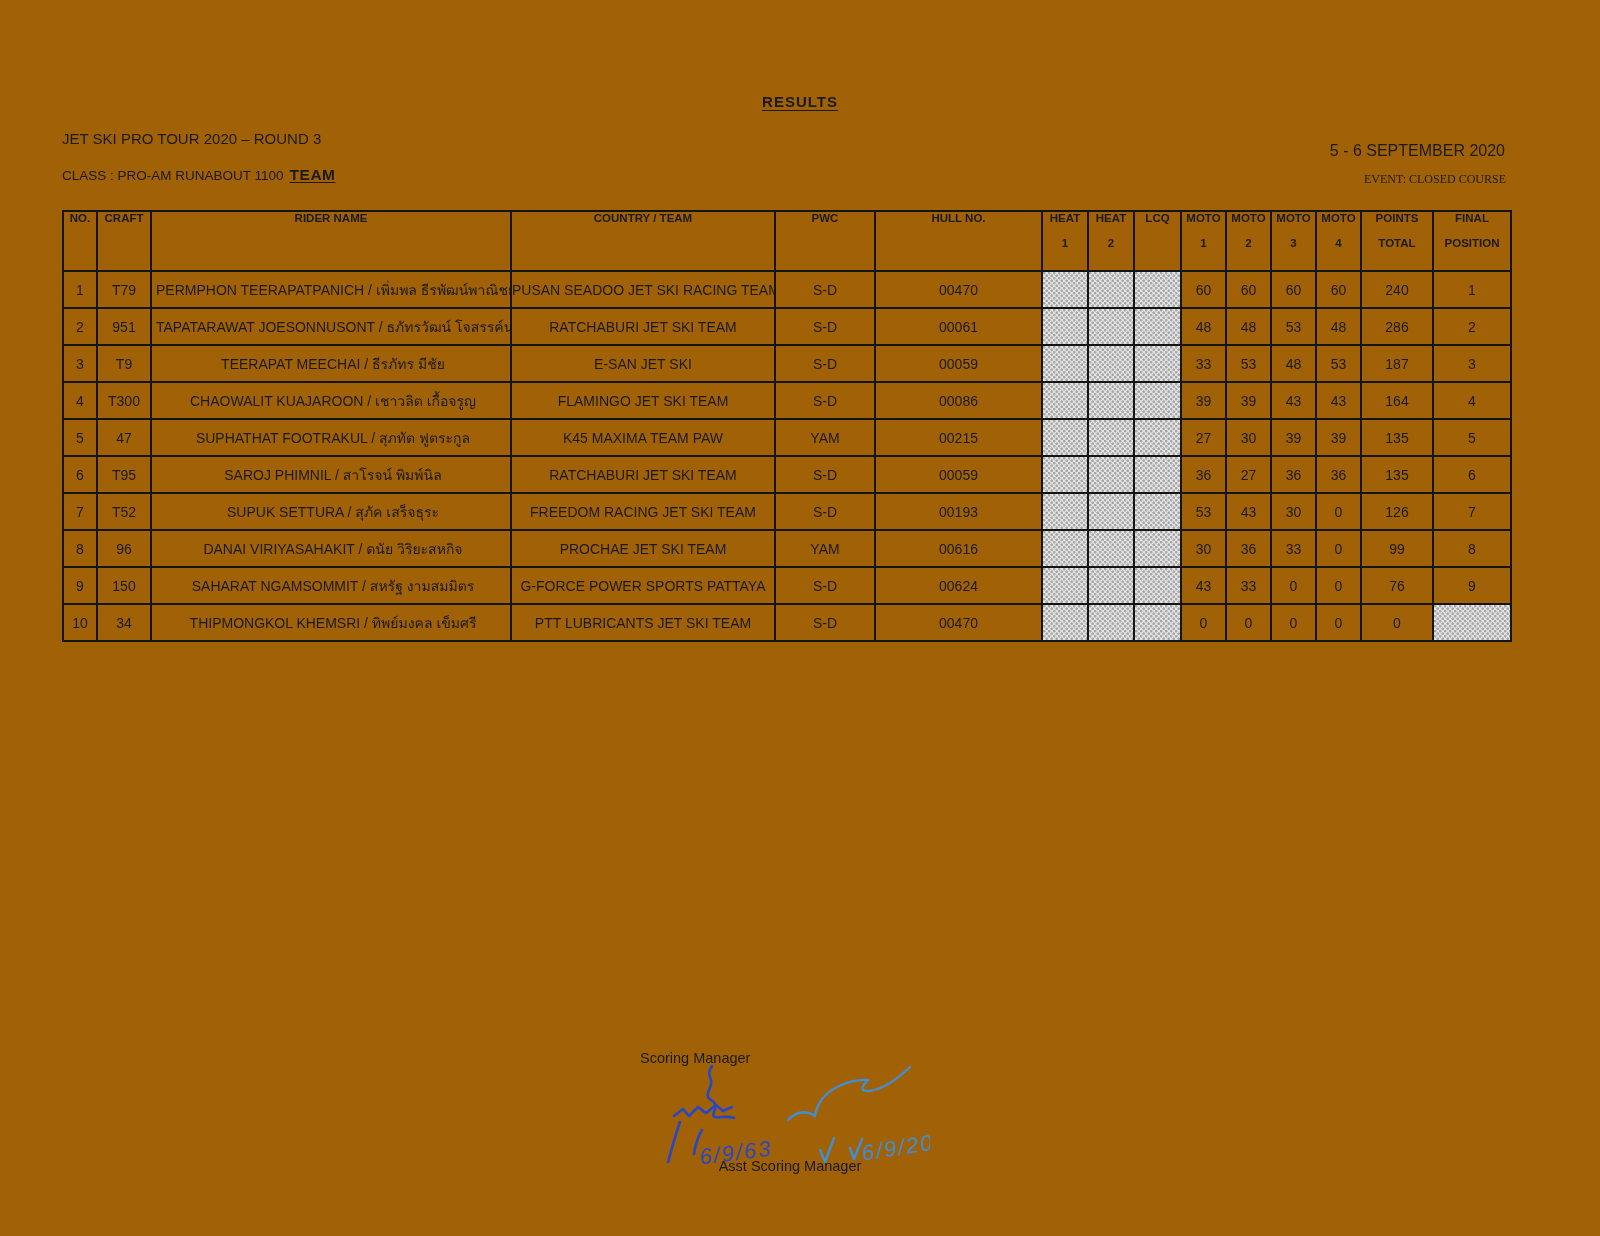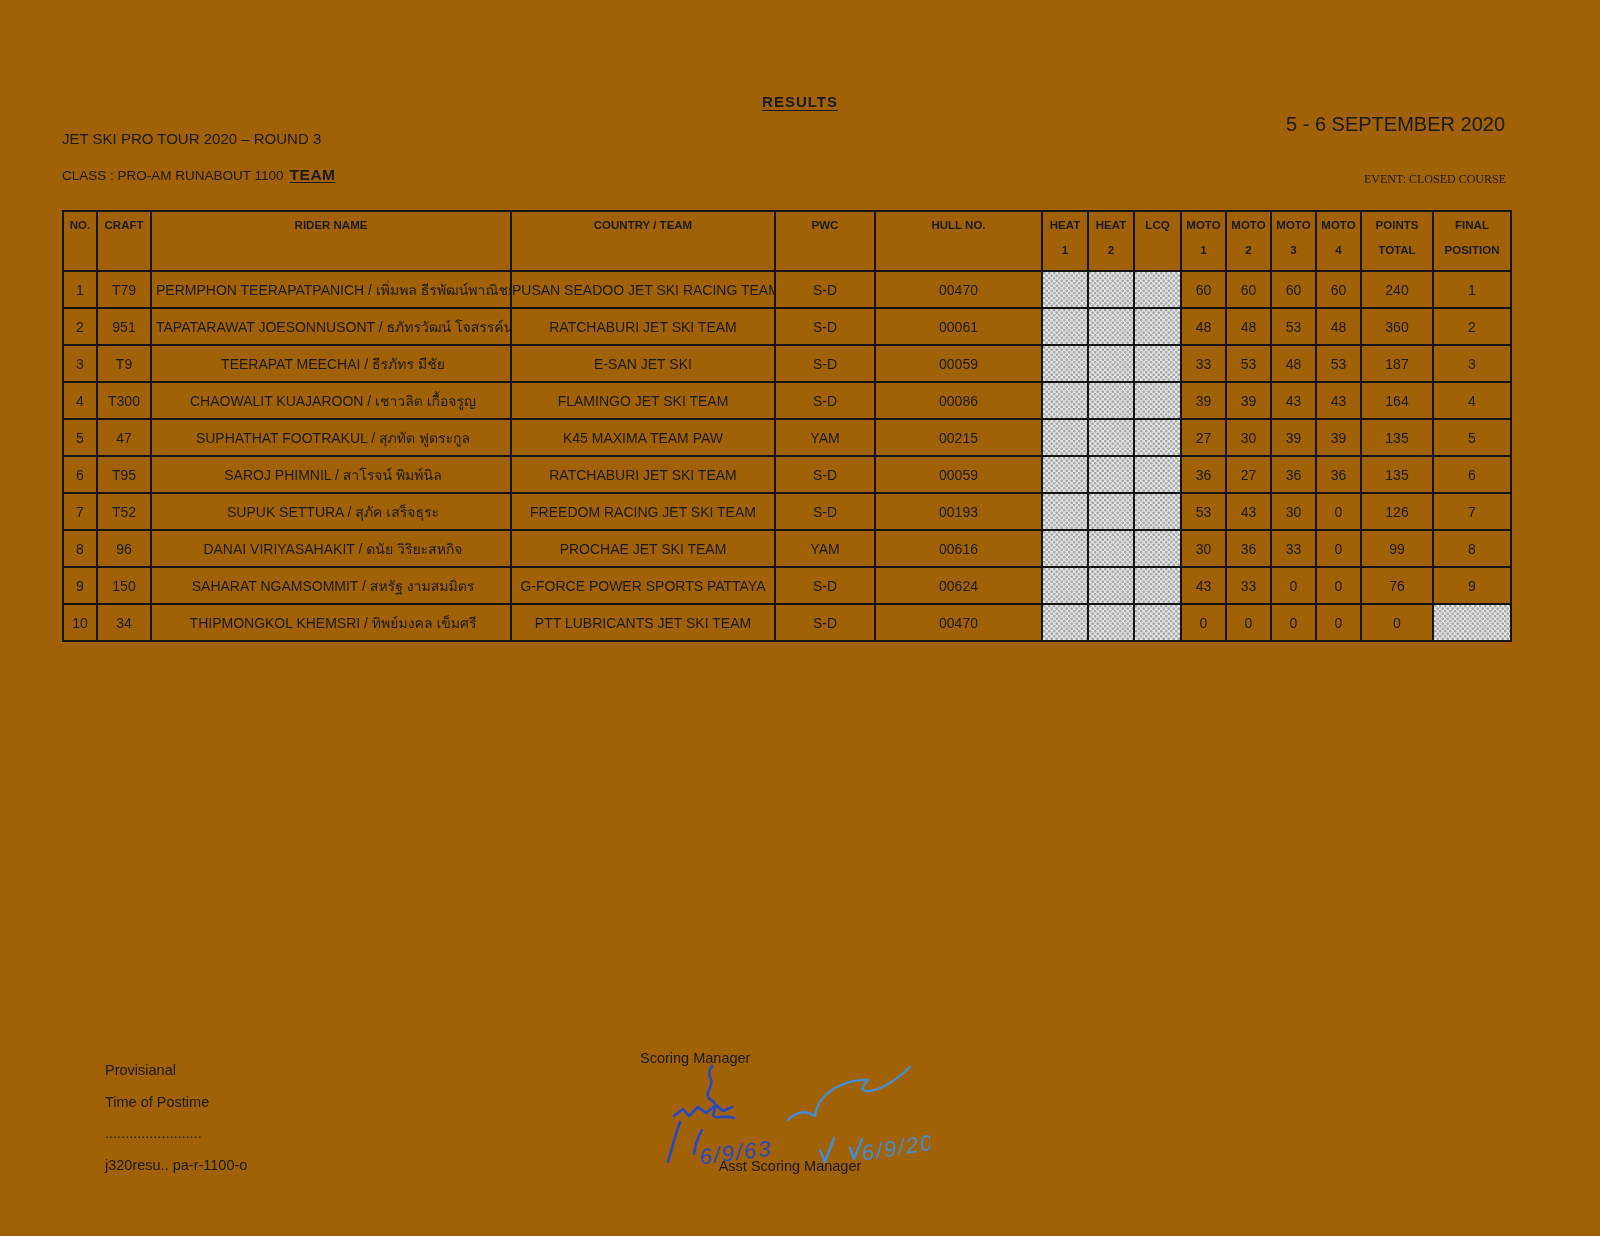--- a/index.html
+++ b/index.html
@@ -9,38 +9,38 @@
     color:#1a1a1a; overflow:hidden; margin:0 auto;
   }
 
   
   .doc-title {
     position:absolute; left:0; right:0; top:93px; text-align:center;
     font-size:15px; font-weight:bold; letter-spacing:1px;
     text-decoration:underline; text-underline-offset:3px;
   }
   .tour-line { position:absolute; left:62px; top:130px; font-size:15px; }
-  .date-line { position:absolute; right:95px; top:113px; font-size:20px;text-align:right; }
+  .date-line { position:absolute; right:95px; top:142px; font-size:16px;text-align:right; }
   .class-line { position:absolute; left:62px; top:166px; font-size:13.5px; }
   .class-line .open {
     font-size:15.5px; font-weight:bold; text-decoration:underline;
     text-underline-offset:2px; margin-left:6px; letter-spacing:.5px;
   }
   .event-line { position:absolute; right:94px; top:172px; font-size:12px;font-family:Liberation Serif, serif; }
 
   
   table.results {
     position:absolute; left:62px; top:210px; width:1448px;
     border-collapse:collapse; table-layout:fixed;
   }
   table.results th, table.results td {
     border:2px solid #141414; overflow:hidden; white-space:nowrap;
   }
   table.results th {
-    height:60px; vertical-align:top; padding-top:7px;
+    height:60px; vertical-align:top; 
     font-size:11.5px; font-weight:bold; text-align:center; line-height:13px;
   }
   table.results th .h2 { display:block; margin-top:12px; font-weight:bold; }
   table.results td {
     height:37px; text-align:center; font-size:14px; vertical-align:middle;
   }
   td.rider { text-align:left; padding-left:4px; font-size:13.5px; }
   td.rider-small { font-size:11.5px; }
   td.col-team { font-size:13.5px; }
   .shaded {
@@ -139,21 +139,21 @@
           <td class="col-team">RATCHABURI JET SKI TEAM</td>
           <td class="col-pwc">S-D</td>
           <td class="col-hull">00061</td>
           <td class="col-heat1 shaded"></td>
           <td class="col-heat2 shaded"></td>
           <td class="col-lcq shaded"></td>
           <td class="col-moto1">48</td>
           <td class="col-moto2">48</td>
           <td class="col-moto3">53</td>
           <td class="col-moto4">48</td>
-          <td class="col-total">360</td>
+          <td class="col-total">286</td>
           <td class="col-final">2</td>
         </tr>
         <tr>
           <td class="col-no">3</td>
           <td class="col-craft">T9</td>
           <td class="col-rider rider">TEERAPAT MEECHAI / ธีรภัทร มีชัย</td>
           <td class="col-team">E-SAN JET SKI</td>
           <td class="col-pwc">S-D</td>
           <td class="col-hull">00059</td>
           <td class="col-heat1 shaded"></td>
@@ -281,26 +281,20 @@
           <td class="col-moto1">0</td>
           <td class="col-moto2">0</td>
           <td class="col-moto3">0</td>
           <td class="col-moto4">0</td>
           <td class="col-total">0</td>
           <td class="col-final shaded"></td>
         </tr>
       </tbody>
   </table>
 
-  <div class="foot-left">
-    <div>Provisianal</div>
-    <div>Time of Postime</div>
-    <div>........................</div>
-    <div>j320resu..  pa-r-1100-o</div>
-  </div>
 
   <div class="sig-block">
     <div class="sig-label">Scoring Manager</div>
     <svg class="sig-canvas" width="280" height="120" viewBox="0 0 280 120">
       <g id="sig-left" fill="none" stroke-linecap="round" stroke-linejoin="round" stroke-width="2.6">
         <path d="M62,8 C54,20 66,18 59,32 C53,46 70,38 64,54 C60,64 74,56 84,60" stroke="#2547c8"></path>
         <path d="M24,58 l9,-7 6,7 9,-9 8,6 10,-8 7,6 9,-4" stroke="#2547c8"></path>
         <path d="M30,64 c-5,14 -8,26 -12,40" stroke="#2547c8"></path>
         <path d="M44,96 q2,-14 8,-24" stroke="#2547c8"></path>
       </g>

